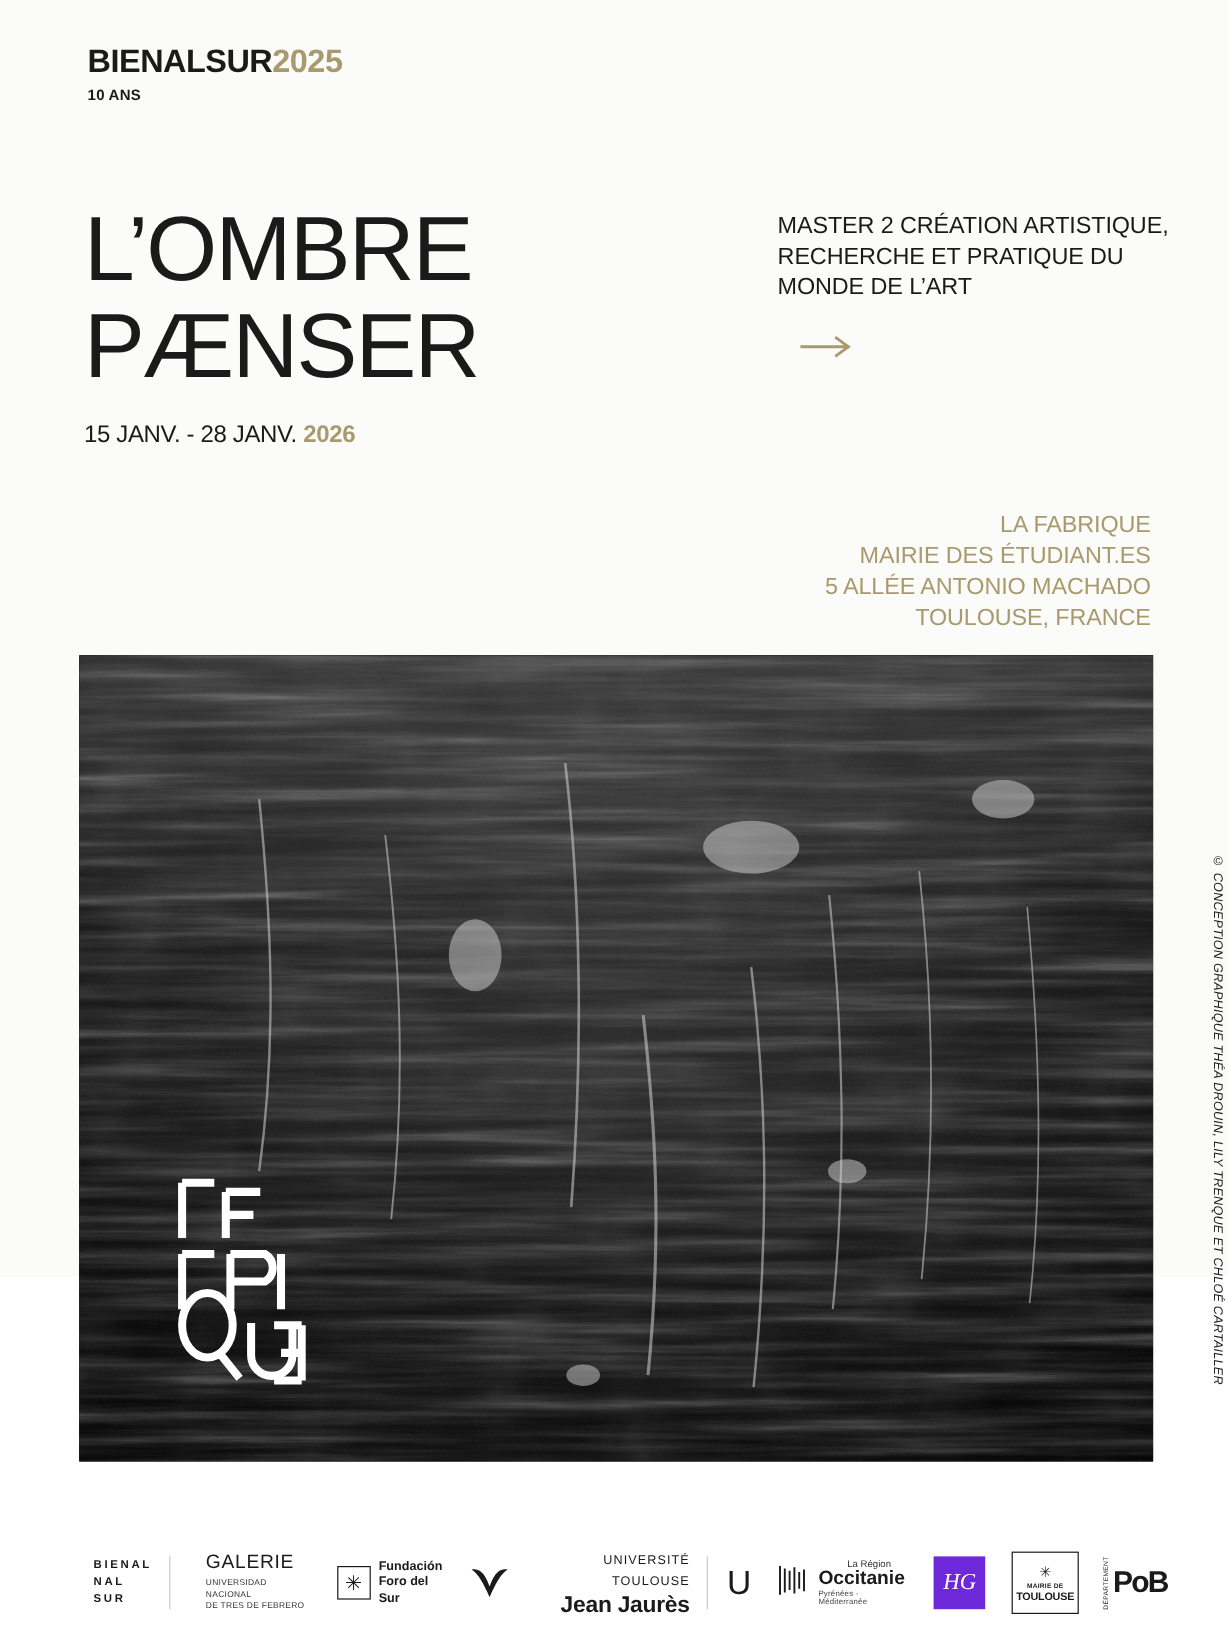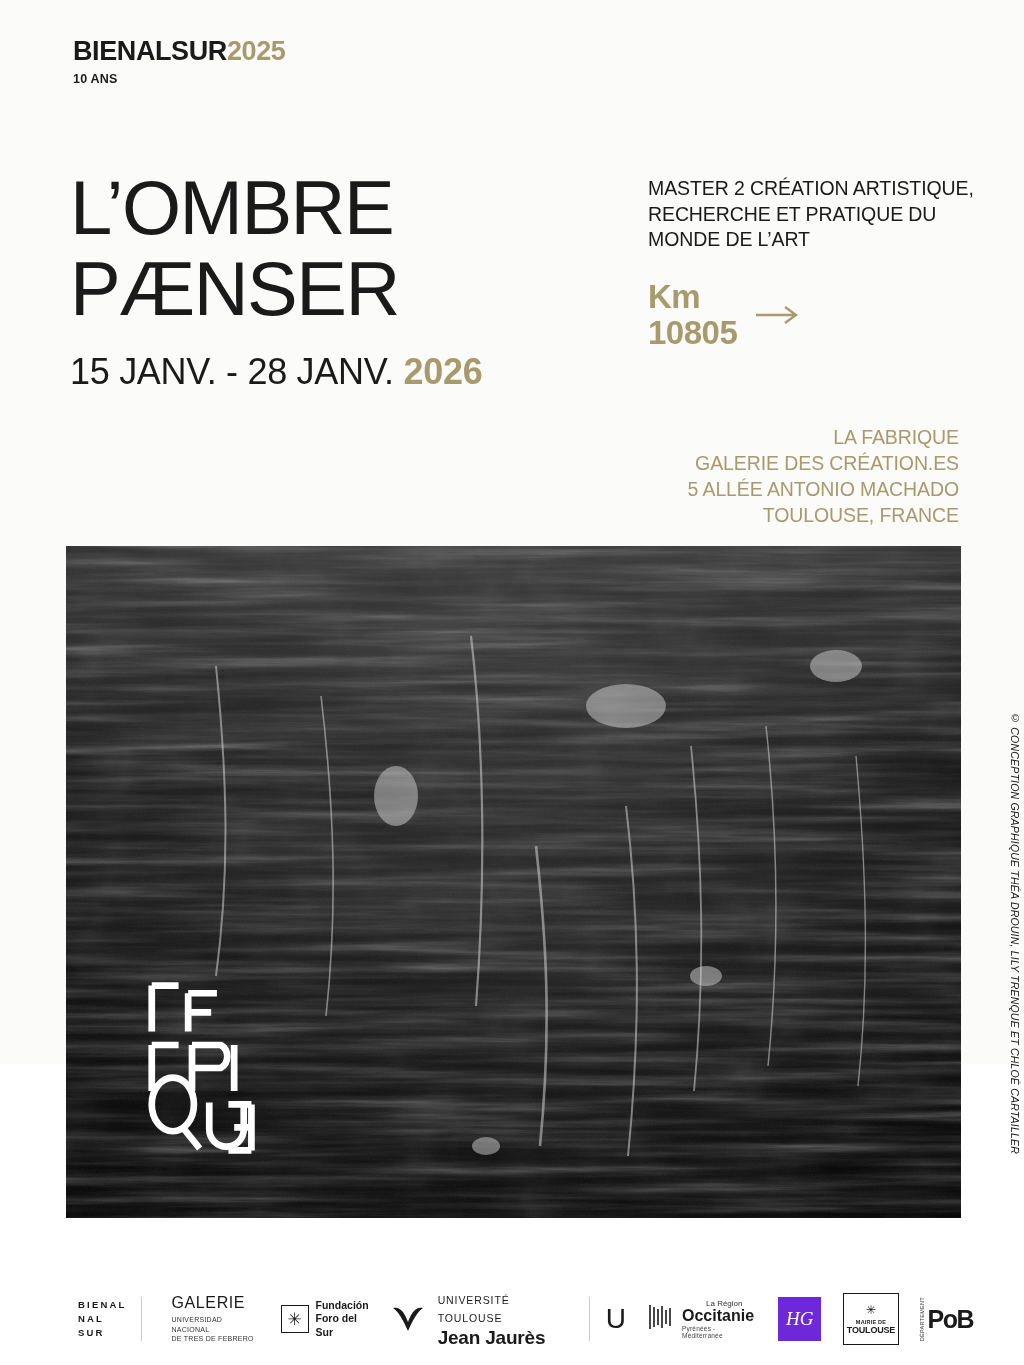--- a/index.html
+++ b/index.html
@@ -52,21 +52,21 @@
     font-size: 76px;
     font-weight: normal;
     letter-spacing: -1.5px;
     line-height: 0.95;
     color: #1a1a1a;
     white-space: nowrap;
   }
   .title-line + .title-line { margin-top: 9px; }
   .dates {
     margin-top: 26px;
-    font-size: 36px;
+    font-size: 20px;
     letter-spacing: -0.3px;
     color: #1a1a1a;
     white-space: nowrap;
   }
   .dates .year { color: #a89a6d; font-weight: bold; }
 
   
   .right-col {
     position: absolute;
     left: 648px;
@@ -213,20 +213,21 @@
     line-height: 1.25;
     color: #1a1a1a;
   }
   .utjj {
     margin-left: 22px;
     display: flex;
     align-items: center;
   }
   .utjj .utjj-text {
     margin-left: 13px;
+    text-align: right;
   }
   .utjj .utjj-top {
     font-size: 10.5px;
     letter-spacing: 0.9px;
     color: #1a1a1a;
   }
   .utjj .utjj-bot {
     font-size: 19px;
     font-weight: bold;
     letter-spacing: -0.2px;
@@ -318,36 +319,32 @@
     <div class="title-line">PÆNSER</div>
     <div class="dates">
       <span>15 JANV. - 28 JANV.</span>
       <span class="year">2026</span>
     </div>
   </div>
 
   <div class="right-col">
     <div class="master-text">MASTER 2 CRÉATION ARTISTIQUE, RECHERCHE ET PRATIQUE DU MONDE DE L’ART</div>
     <div class="km-row">
-      <div class="km-block">
-        <div>Km</div>
-        <div>10805</div>
-      </div>
       <div class="arrow-wrap">
         <svg width="44" height="20" viewBox="0 0 44 20" aria-hidden="true">
           <path d="M1 10 H40" stroke="#a89a6d" stroke-width="2.4" fill="none"></path>
           <path d="M30 2 L41 10 L30 18" stroke="#a89a6d" stroke-width="2.4" fill="none"></path>
         </svg>
       </div>
     </div>
   </div>
 
   <div class="venue-block">
     <div>LA FABRIQUE</div>
-    <div>GALERIE DES CRÉATION.ES</div>
+    <div>MAIRIE DES ÉTUDIANT.ES</div>
     <div>5 ALLÉE ANTONIO MACHADO</div>
     <div>TOULOUSE, FRANCE</div>
   </div>
 
   <div class="artwork">
     <svg viewBox="0 0 895 672" preserveAspectRatio="none" aria-hidden="true">
       <defs>
         <filter id="grain">
           <feTurbulence type="fractalNoise" baseFrequency="0.85" numOctaves="4" stitchTiles="stitch"></feTurbulence>
           <feColorMatrix type="saturate" values="0"></feColorMatrix>

